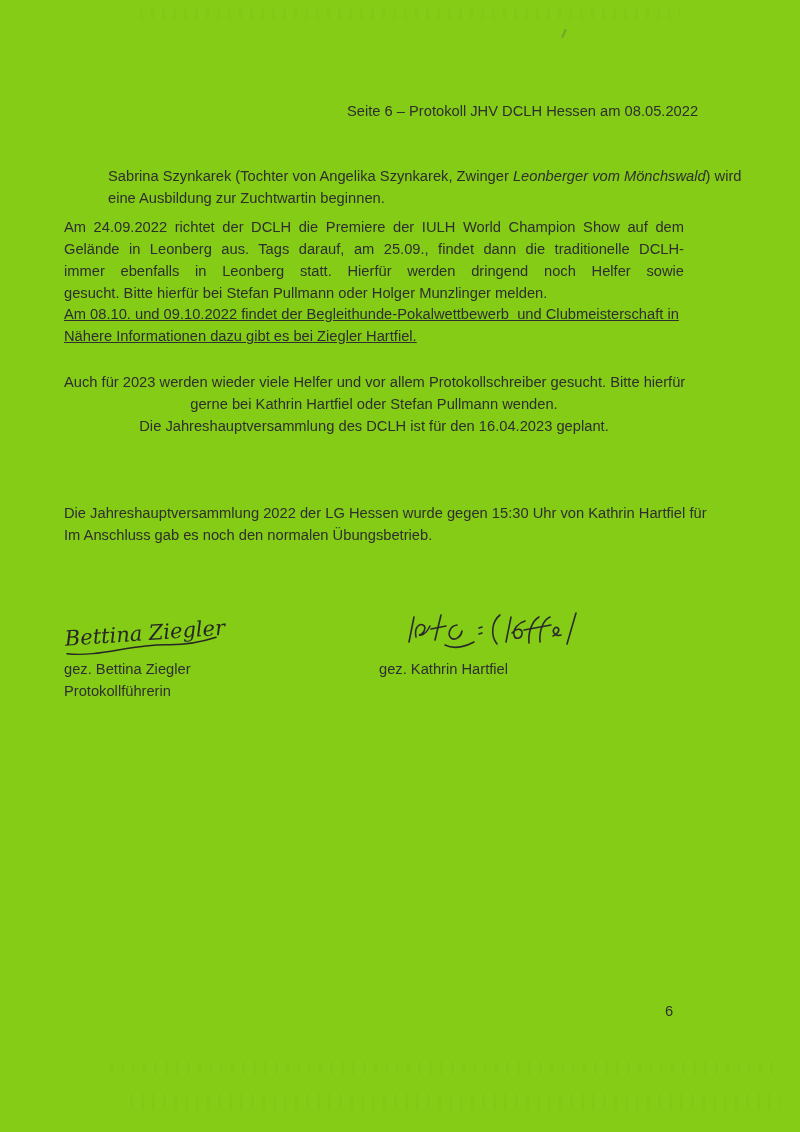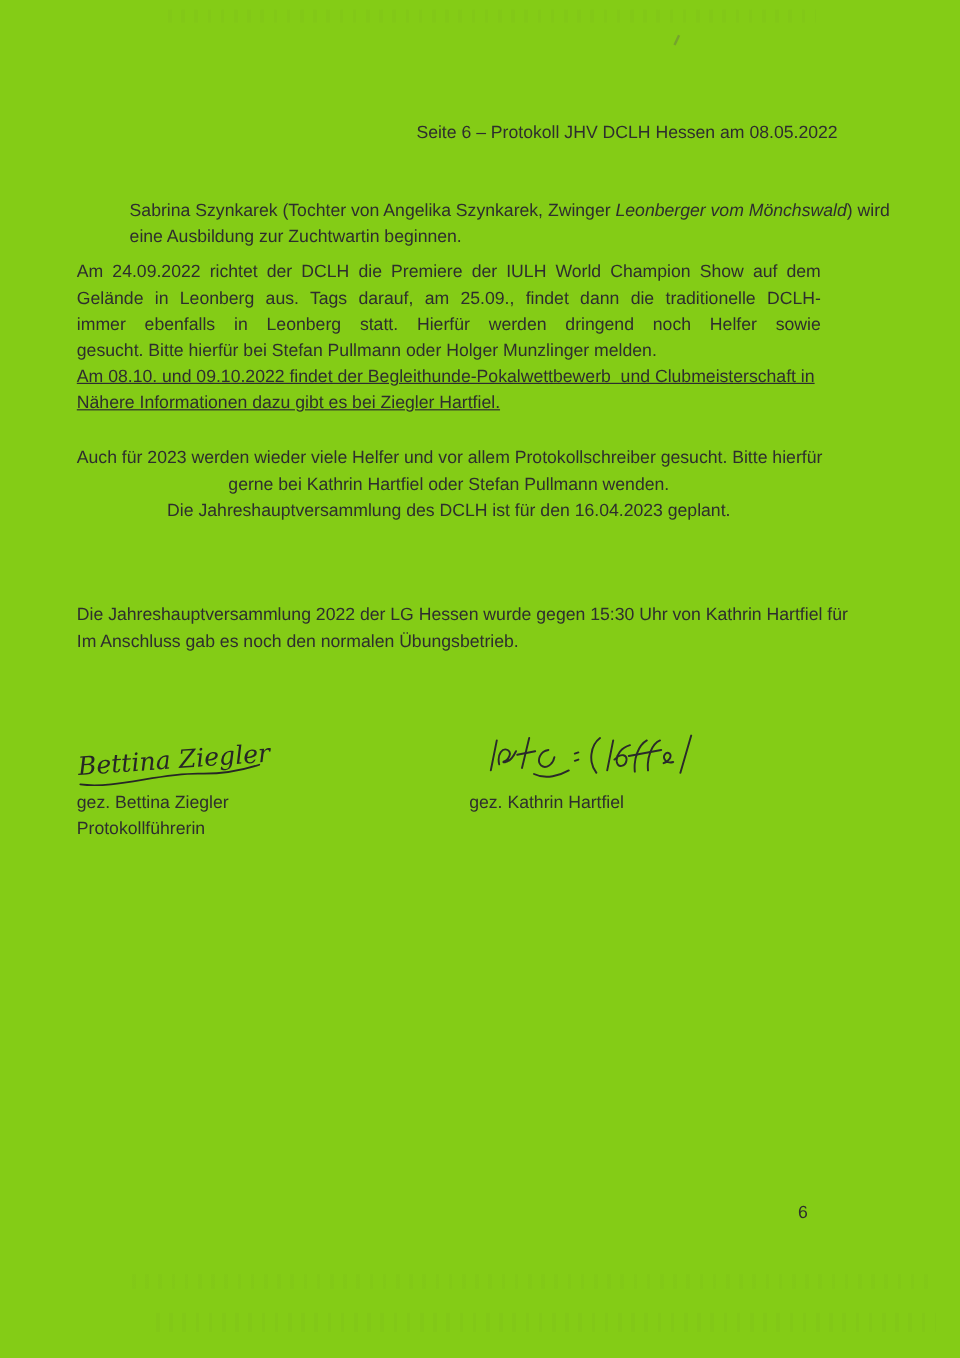--- a/index.html
+++ b/index.html
@@ -43,21 +43,21 @@
 
   .p-intro   { top: 165px; margin-left: 44px; }
   .p-events  { top: 216px; }
   .p-pokal   { top: 303px; text-decoration: underline; }
   .p-outlook { top: 371px; text-align: center; }
   .p-closing { top: 466px; margin-top: 36px; }
 
   .sig-script-left  { left: 62px;  top: 614px; }
   .sig-script-right { left: 402px; top: 604px; }
   .sig-typed-left   { left: 64px;  top: 658px; }
-  .sig-typed-right  { left: 391px; top: 658px; }
+  .sig-typed-right  { left: 379px; top: 658px; }
   .sig-typed-left .line, .sig-typed-right .line { white-space: pre; }
 
   .sig-name-text {
     font-family: "DejaVu Serif", serif;
     font-style: italic;
     font-size: 21px;
     fill: #262626;
   }
 
   .page-number {

